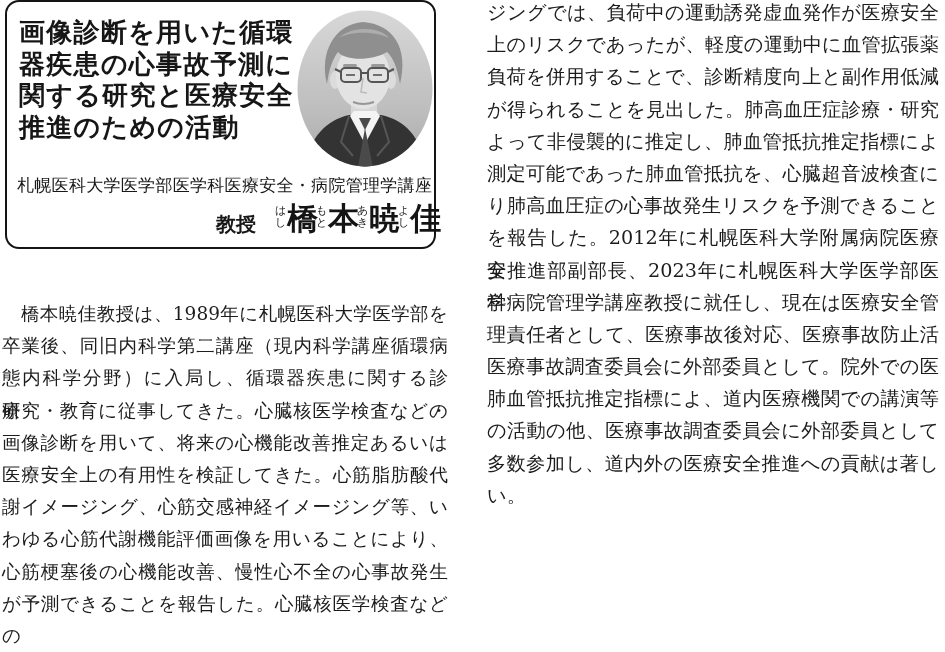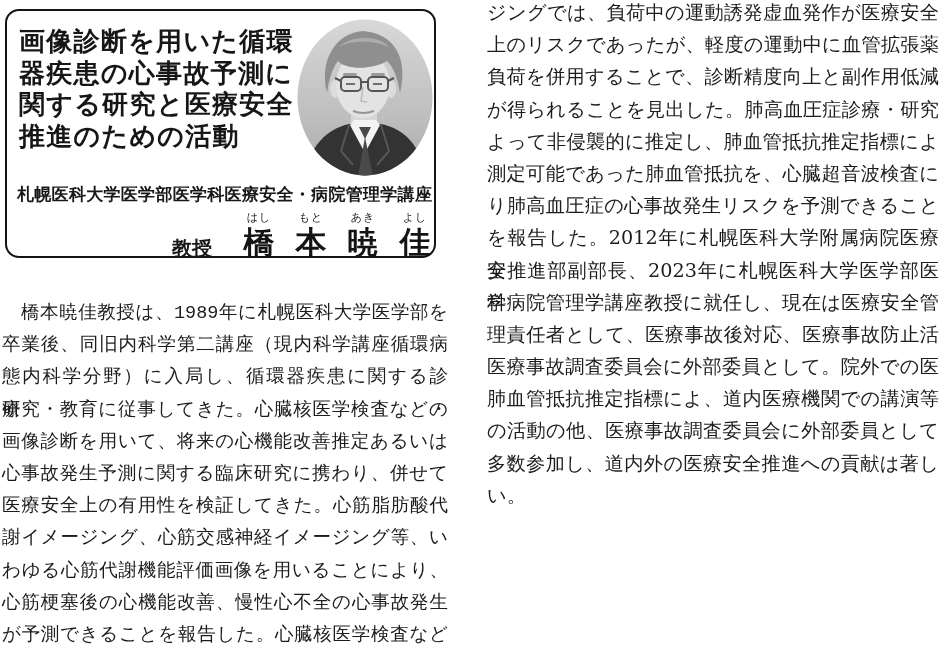--- a/index.html
+++ b/index.html
@@ -9,21 +9,21 @@
     height: 652px;
     background: #ffffff;
     overflow: hidden;
     color: #1a1a1a;
     font-family: "DejaVu Serif", serif;
   }
 
   
   .profile-box {
     position: absolute;
-    left: 5px; top: 9px;
+    left: 5px; top: 0;
     width: 427px; height: 245px;
     border: 2.5px solid #141414;
     border-radius: 14px;
     background: #ffffff;
   }
   .box-title {
     position: absolute;
     left: 12px; top: 15px;
     font-size: 26px;
     font-weight: bold;
@@ -35,21 +35,21 @@
   }
   .portrait-wrap {
     position: absolute;
     left: 290px; top: 8px;
     width: 136px; height: 157px;
   }
   .affiliation {
     position: absolute;
     left: 10px; top: 172px;
     font-size: 17px;
-    font-weight: bold;
+    font-weight: normal;
     letter-spacing: 0.3px;
     font-family: "DejaVu Sans", sans-serif;
     color: #181818;
     white-space: nowrap;
   }
   .name-row {
     position: absolute;
     right: 2px; top: 201px;
     display: flex;
     align-items: flex-end;
@@ -58,24 +58,24 @@
     font-family: "DejaVu Sans", sans-serif;
     font-weight: bold;
     font-size: 20px;
     line-height: 20px;
     margin-right: 12px;
     margin-bottom: 0;
     color: #181818;
   }
   .name-char {
     display: flex;
-    flex-direction: column;
+    flex-direction: row;
     align-items: center;
     width: 34px;
-    margin-left: 18px;
+    margin-left: 7px;
   }
   .name-char:first-of-type { margin-left: 0; }
   .ruby-text {
     font-size: 11px;
     line-height: 12px;
     letter-spacing: 1px;
     margin-bottom: 3px;
     font-family: "DejaVu Sans", sans-serif;
     color: #222222;
   }
@@ -100,21 +100,21 @@
   }
   .tline {
     line-height: 32.2px;
     height: 32.2px;
     text-align: justify;
     text-align-last: justify;
     text-justify: inter-character;
     color: #1c1c1c;
     font-family: "DejaVu Serif", serif;
   }
-  .col-left-para .tline  { font-size: 18.5px; font-family: Liberation Mono, monospace; }
+  .col-left-para .tline  { font-size: 18.5px; }
   .col-right-para .tline { font-size: 19.2px; }
   .tline.para-end { text-align-last: left; }
 </style>
 </head>
 <body>
 
 <div class="page">
 
   <div class="profile-box">
 
@@ -203,21 +203,20 @@
       </span>
     </div>
   </div>
 
   <div class="col-left-para">
     <div class="tline">　橋本暁佳教授は、1989年に札幌医科大学医学部を</div>
     <div class="tline">卒業後、同旧内科学第二講座（現内科学講座循環病</div>
     <div class="tline">態内科学分野）に入局し、循環器疾患に関する診療・</div>
     <div class="tline">研究・教育に従事してきた。心臓核医学検査などの</div>
     <div class="tline">画像診断を用いて、将来の心機能改善推定あるいは</div>
-    <div class="tline">心事故発生予測に関する臨床研究に携わり、併せて</div>
     <div class="tline">医療安全上の有用性を検証してきた。心筋脂肪酸代</div>
     <div class="tline">謝イメージング、心筋交感神経イメージング等、い</div>
     <div class="tline">わゆる心筋代謝機能評価画像を用いることにより、</div>
     <div class="tline">心筋梗塞後の心機能改善、慢性心不全の心事故発生</div>
     <div class="tline">が予測できることを報告した。心臓核医学検査などの</div>
   </div>
 
   <div class="col-right-para">
     <div class="tline">ジングでは、負荷中の運動誘発虚血発作が医療安全</div>
     <div class="tline">上のリスクであったが、軽度の運動中に血管拡張薬</div>

